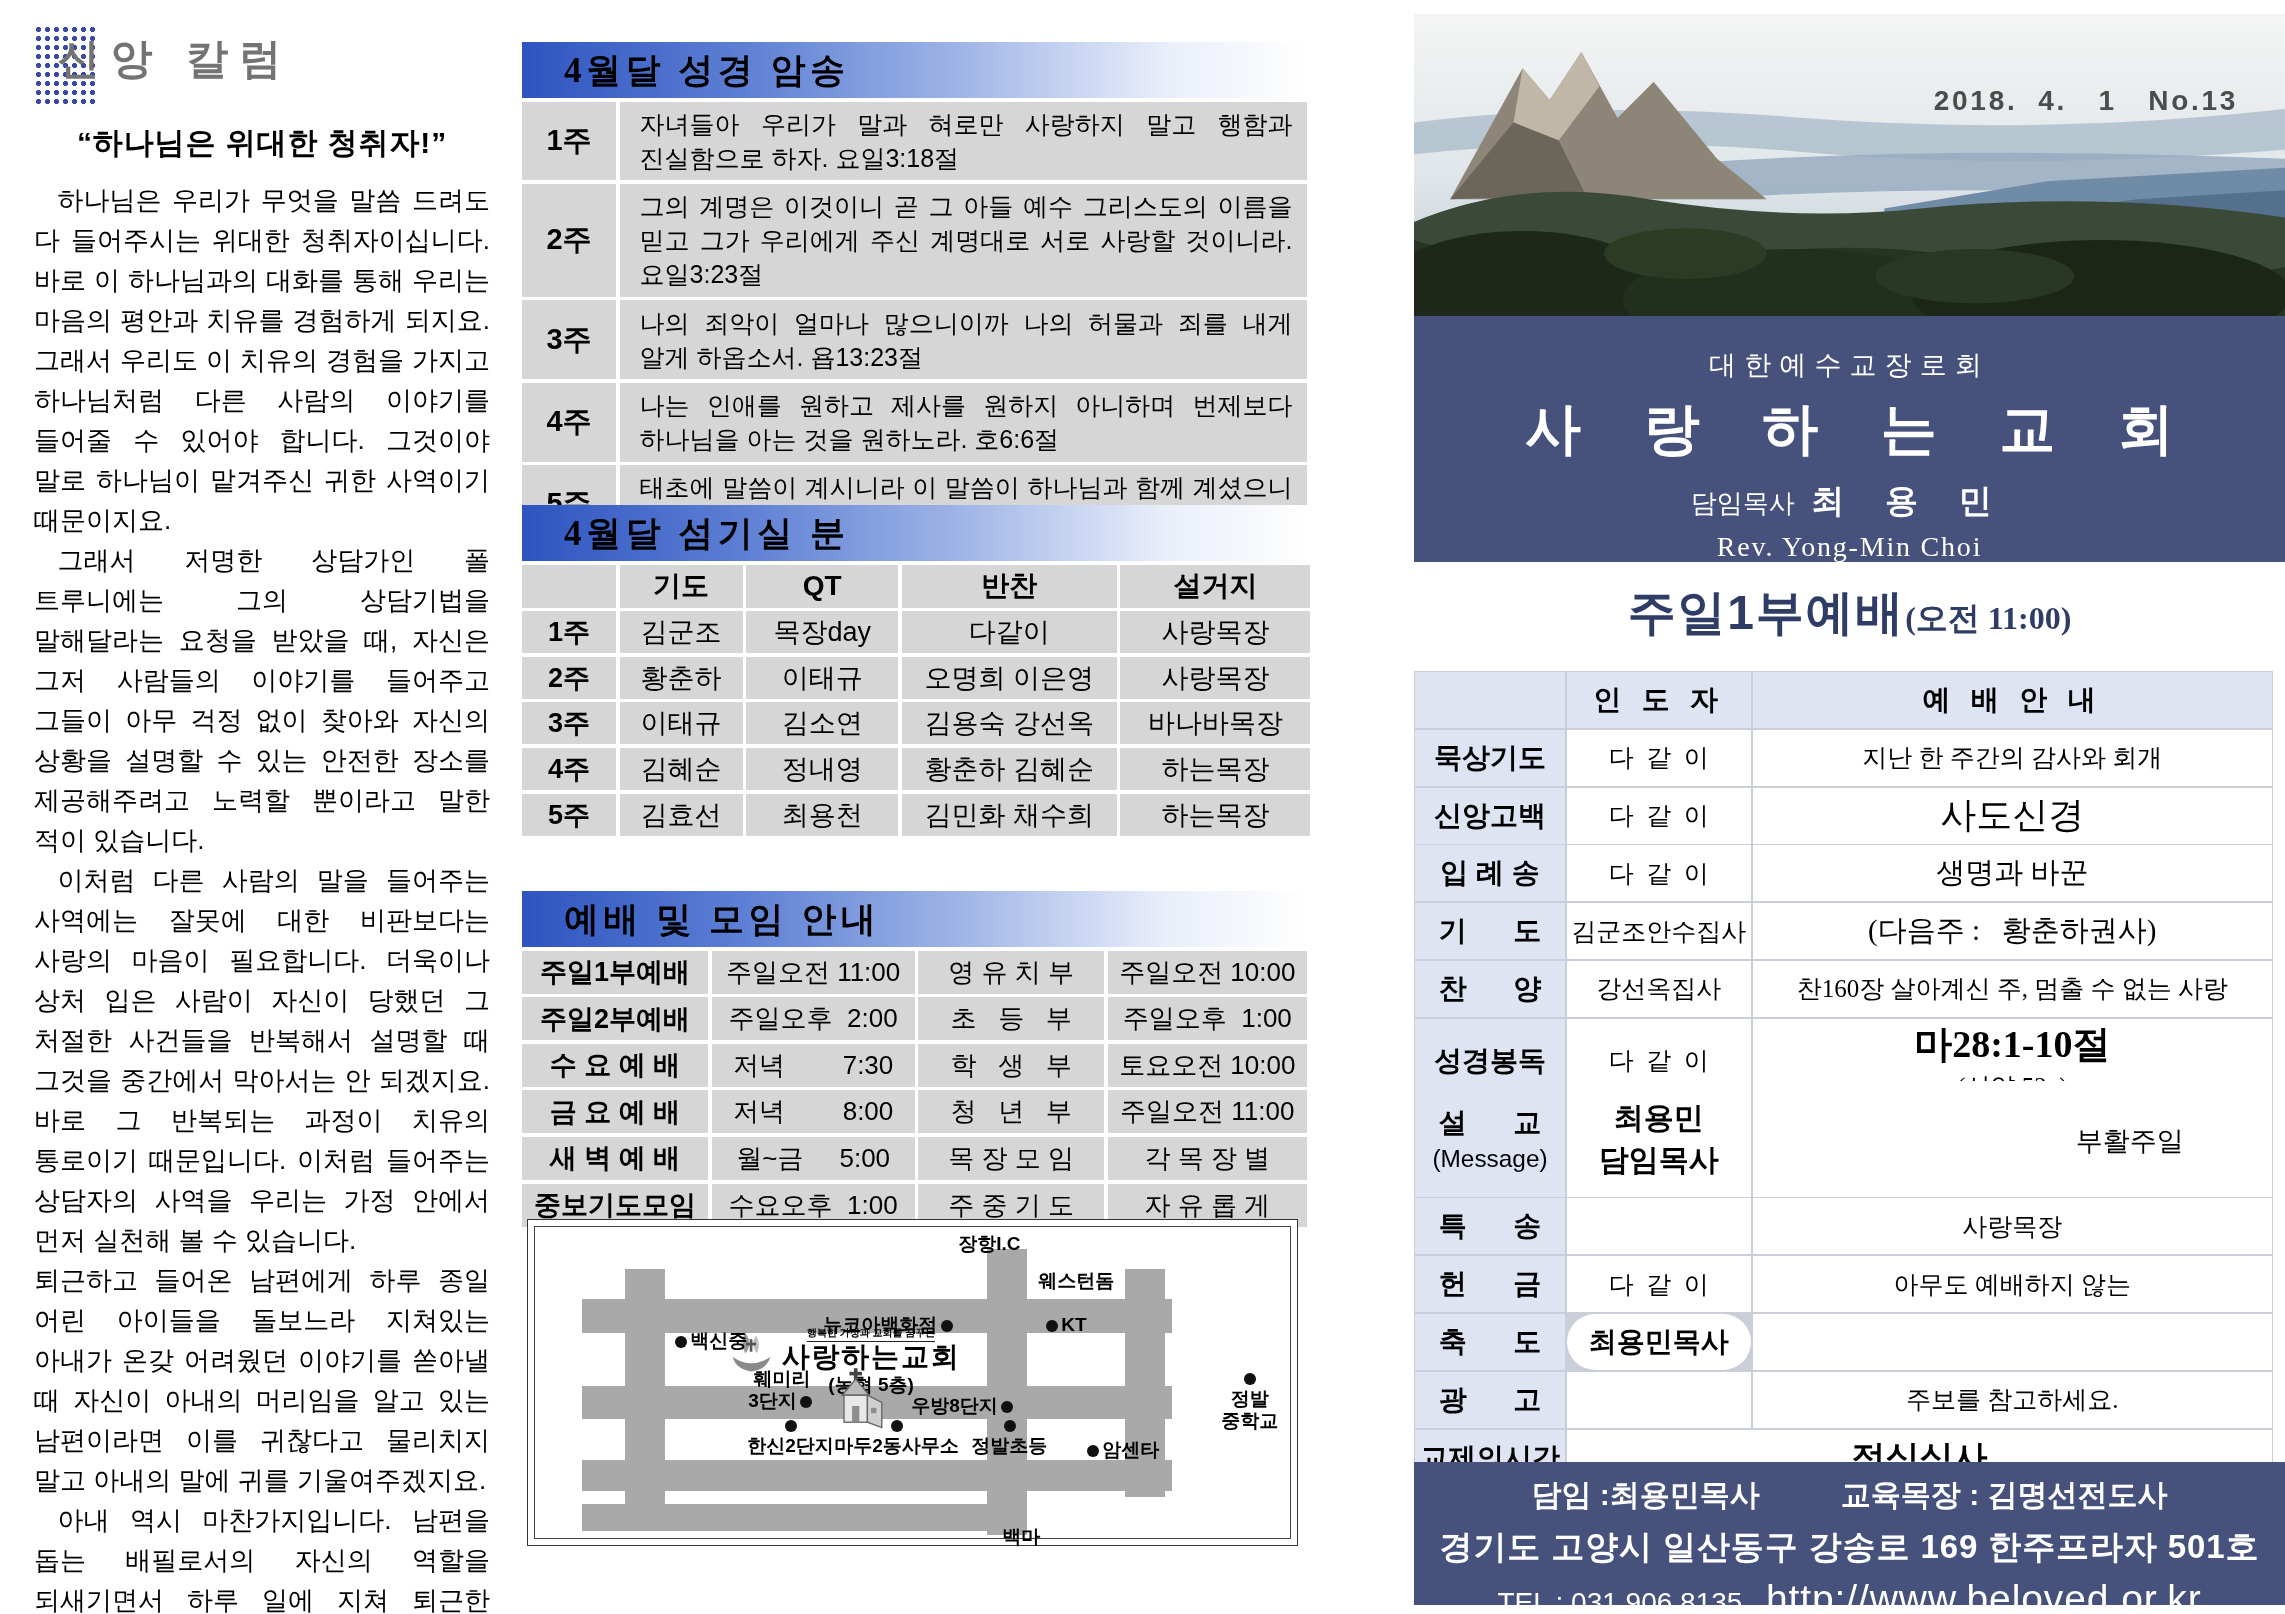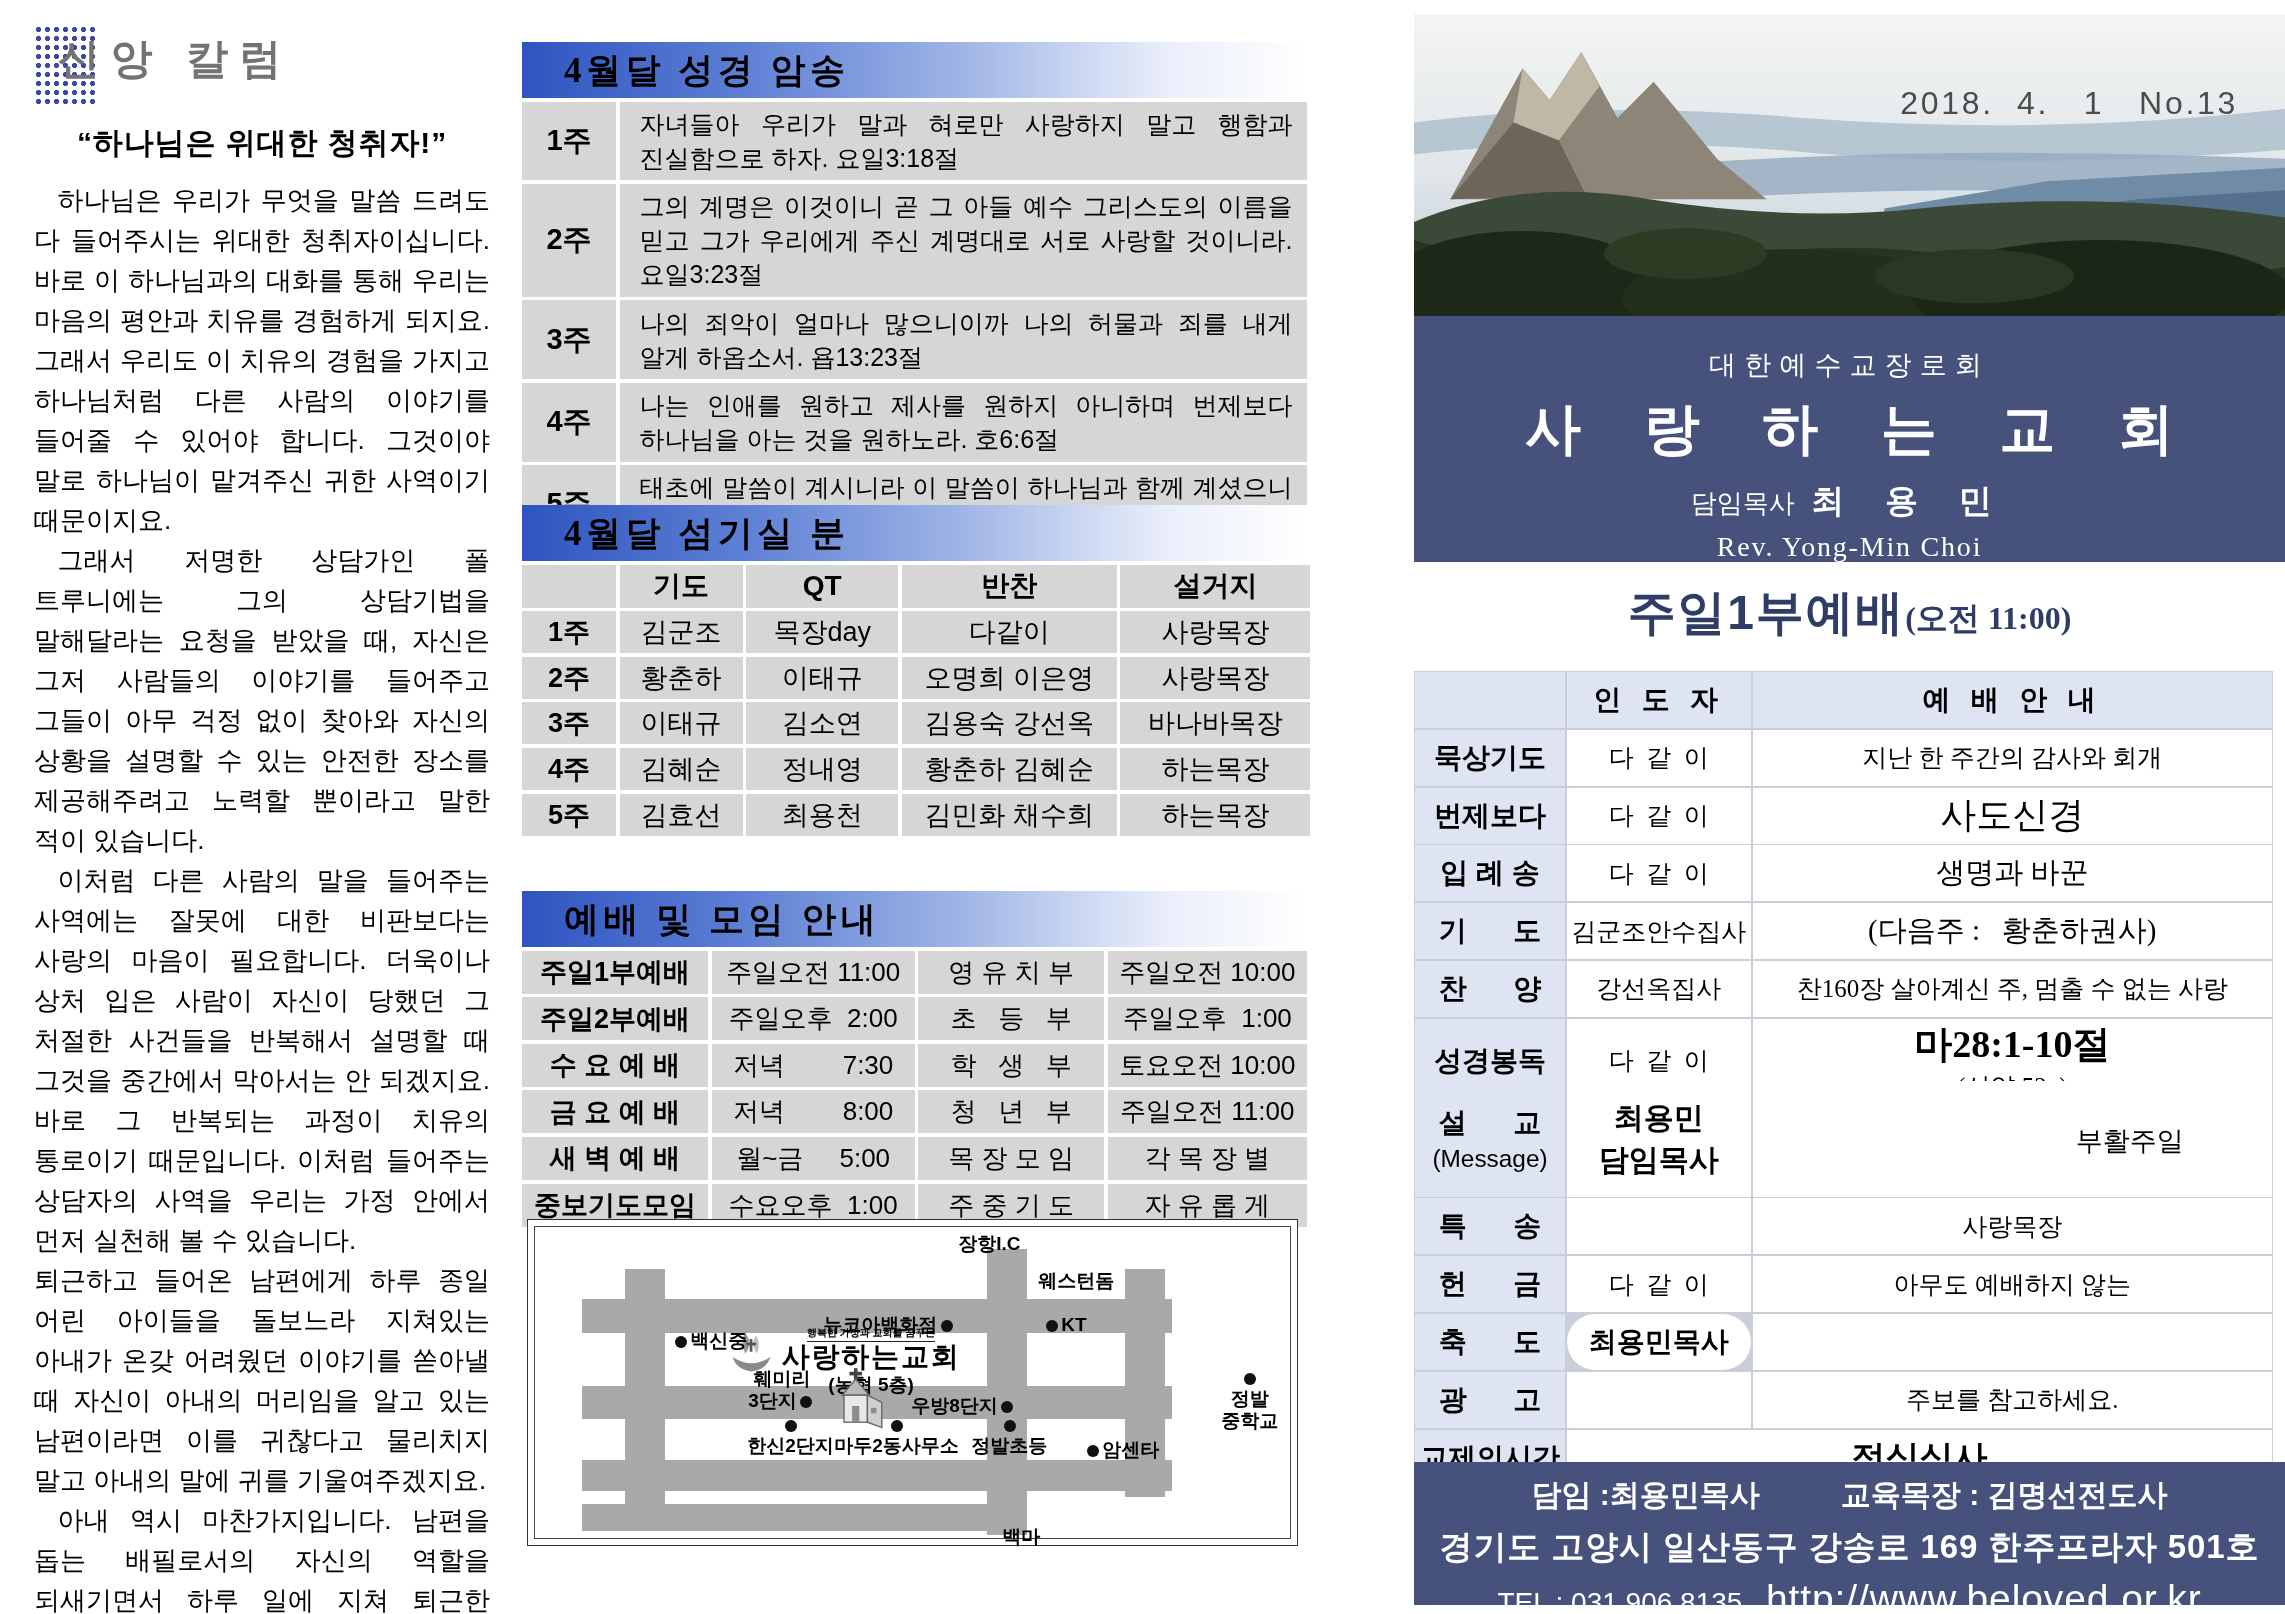--- a/index.html
+++ b/index.html
@@ -55,21 +55,21 @@
   .map-logo-txt{margin-left:5.4px;text-align:center;}
   .map-tagline{font-size:10px;font-weight:bold;letter-spacing:0px;border-bottom:1.8px solid #222;
      display:inline-block;padding-bottom:0.9px;}
   .map-chname{font-size:28px;font-weight:bold;letter-spacing:1.8px;line-height:30px;}
   .map-floor{font-size:19px;font-weight:bold;}
   .map-church-ic{position:absolute;left:291px;top:134px;}
 
   
   .photo{position:absolute;left:1414px;top:13.6px;width:871px;height:302px;overflow:hidden;}
   .photo svg{display:block;}
-  .photo-date{position:absolute;right:47px;top:71px;font-size:32px;color:#4c4c4c;letter-spacing:2.7px;white-space:pre;}
+  .photo-date{position:absolute;right:47px;top:71px;font-size:28px;color:#4c4c4c;letter-spacing:2.7px;white-space:pre;font-weight:bold;}
   .blueband{position:absolute;left:1414px;top:316px;width:871px;height:246px;background:#46527b;
      color:#fff;text-align:center;}
   .bb-denom{margin-top:31px;font-size:27px;letter-spacing:8.1px;font-family:"Liberation Serif","DejaVu Serif",serif;}
   .bb-name{margin-top:9px;font-size:56px;font-weight:bold;letter-spacing:23.5px;text-indent:23.5px;}
   .bb-pastor{margin-top:11px;font-size:26px;font-family:"Liberation Serif","DejaVu Serif",serif;}
   .bb-pastor b{font-size:33px;letter-spacing:16.3px;margin-left:16.3px;font-family:inherit;}
   .bb-en{margin-top:7.2px;font-size:28px;font-family:"Liberation Serif","DejaVu Serif",serif;letter-spacing:1.8px;}
   .svc-title{position:absolute;left:1414px;top:581px;width:871px;text-align:center;color:#2e3c66;}
   .svc-title .big{font-size:48px;font-weight:bold;letter-spacing:1.8px;}
   .svc-title .small{font-size:32px;font-weight:bold;font-family:"Liberation Serif","DejaVu Serif",serif;}
@@ -314,21 +314,21 @@
         <div class="w-cell w-lav w-h"></div>
         <div class="w-cell w-lav w-h">인 도 자</div>
         <div class="w-cell w-lav w-h">예 배 안 내</div>
       </div>
       <div class="w-row" style="height: 56px;">
         <div class="w-cell w-lav w-label">묵상기도</div>
         <div class="w-cell w-leader">다  같  이</div>
         <div class="w-cell c-sm">지난 한 주간의 감사와 회개</div>
       </div>
       <div class="w-row" style="height: 56px;">
-        <div class="w-cell w-lav w-label">번제보다</div>
+        <div class="w-cell w-lav w-label">신앙고백</div>
         <div class="w-cell w-leader">다  같  이</div>
         <div class="w-cell c-lg">사도신경</div>
       </div>
       <div class="w-row" style="height: 56px;">
         <div class="w-cell w-lav w-label">입 례 송</div>
         <div class="w-cell w-leader">다  같  이</div>
         <div class="w-cell c-md">생명과 바꾼</div>
       </div>
       <div class="w-row" style="height: 56px;">
         <div class="w-cell w-lav w-label">기      도</div>

